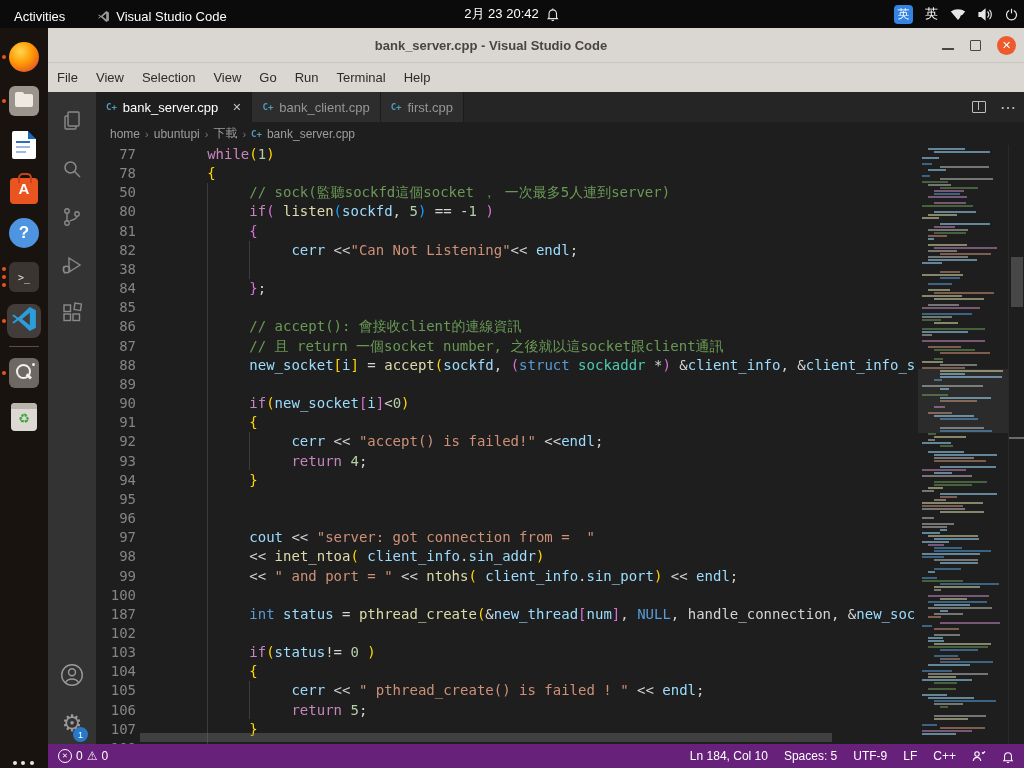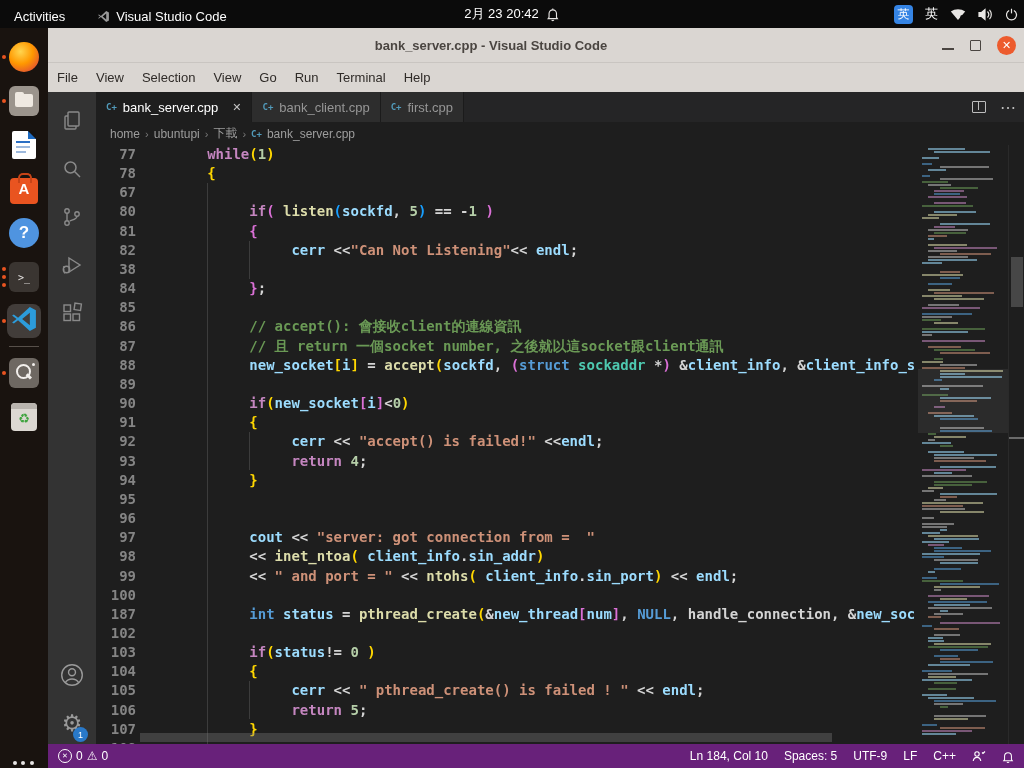--- a/index.html
+++ b/index.html
@@ -47,21 +47,21 @@
   .tab .close{font-size:11px;margin-left:8px;color:#c5c5c5;}
   .cpp-ic{color:#519aba;font-size:9px;font-weight:bold;font-family:"DejaVu Sans Mono",monospace;}
   #tab-actions{position:absolute;right:8px;top:0;height:30px;display:flex;align-items:center;gap:14px;color:#bdbdbd;}
   #split-icon{width:12px;height:10px;border:1px solid #bdbdbd;border-radius:1px;position:relative;}
   #split-icon::after{content:"";position:absolute;left:5px;top:0;width:1px;height:8px;background:#bdbdbd;}
   #breadcrumb{position:absolute;left:0;top:30px;width:928px;height:23px;display:flex;align-items:center;gap:5px;
     padding-left:14px;color:#9d9d9d;font-size:12px;background:#1e1e1e;box-sizing:border-box;}
   .bc-sep{color:#7a7a7a;font-size:11px;}
   
   #editor{position:absolute;left:0;top:53px;width:928px;height:599px;background:#1e1e1e;overflow:hidden;}
-  #code-clip{position:absolute;left:0;top:0;width:822px;height:599px;overflow:hidden;font-weight:bold;}
+  #code-clip{position:absolute;left:0;top:0;width:822px;height:599px;overflow:hidden;}
   .lnum{position:absolute;left:0;width:40px;text-align:right;color:#858585;
     font-family:"DejaVu Sans Mono",monospace;font-size:14px;line-height:19px;}
   .code-row{position:absolute;left:69px;white-space:pre;font-family:"DejaVu Sans Mono",monospace;font-size:14px;line-height:19px;}
   .guide{position:absolute;width:1px;background:#3c3c3c;}
   .tk-pl{color:#d4d4d4}.tk-kw{color:#C586C0}.tk-kwb{color:#569CD6}.tk-fn{color:#DCDCAA}
   .tk-var{color:#9CDCFE}.tk-str{color:#CE9178}.tk-num{color:#B5CEA8}.tk-cmt{color:#6A9955}
   .tk-typ{color:#4EC9B0}.tk-b1{color:#FFD700}.tk-b2{color:#DA70D6}.tk-b3{color:#179FFF}
   #minimap{position:absolute;left:822px;top:0;width:90px;height:599px;background:#1e1e1e;}
   .mm-bar{position:absolute;height:2px;opacity:.55;}
   #mm-slider{position:absolute;left:0;top:224px;width:90px;height:64px;background:rgba(255,255,255,.06);}
@@ -312,22 +312,22 @@
     <div id="editor">
       <div id="code-clip">
           <div class="guide" style="left: 111px; top: 38px; height: 561px;"></div>
           <div class="guide" style="left: 153px; top: 96px; height: 38px;"></div>
           <div class="guide" style="left: 153px; top: 287px; height: 38px;"></div>
           <div class="guide" style="left: 153px; top: 536px; height: 38px;"></div>
           <div class="lnum" style="top: 0px;">77</div>
           <div class="code-row" style="top: 0px;"><span class="tk-pl">     </span><span class="tk-kw">while</span><span class="tk-b1">(</span><span class="tk-num">1</span><span class="tk-b1">)</span></div>
           <div class="lnum" style="top: 19px;">78</div>
           <div class="code-row" style="top: 19px;"><span class="tk-pl">     </span><span class="tk-b1">{</span></div>
-          <div class="lnum" style="top: 38px;">67</div>
-          <div class="code-row" style="top: 38px;"><span class="tk-pl">          </span></div>
+          <div class="lnum" style="top: 38px;">50</div>
+          <div class="code-row" style="top: 38px;"><span class="tk-pl">          </span><span class="tk-cmt">// sock(監聽sockfd這個socket ， 一次最多5人連到server)</span></div>
           <div class="lnum" style="top: 57px;">80</div>
           <div class="code-row" style="top: 57px;"><span class="tk-pl">          </span><span class="tk-kw">if</span><span class="tk-b2">( </span><span class="tk-fn">listen</span><span class="tk-b3">(</span><span class="tk-var">sockfd</span><span class="tk-pl">, </span><span class="tk-num">5</span><span class="tk-b3">)</span><span class="tk-pl"> == -</span><span class="tk-num">1</span><span class="tk-pl"> </span><span class="tk-b2">)</span></div>
           <div class="lnum" style="top: 77px;">81</div>
           <div class="code-row" style="top: 77px;"><span class="tk-pl">          </span><span class="tk-b2">{</span></div>
           <div class="lnum" style="top: 96px;">82</div>
           <div class="code-row" style="top: 96px;"><span class="tk-pl">               </span><span class="tk-var">cerr</span><span class="tk-pl"> &lt;&lt;</span><span class="tk-str">"Can Not Listening"</span><span class="tk-pl">&lt;&lt; </span><span class="tk-var">endl</span><span class="tk-pl">;</span></div>
           <div class="lnum" style="top: 115px;">38</div>
           <div class="lnum" style="top: 134px;">84</div>
           <div class="code-row" style="top: 134px;"><span class="tk-pl">          </span><span class="tk-b2">}</span><span class="tk-pl">;</span></div>
           <div class="lnum" style="top: 153px;">85</div>

